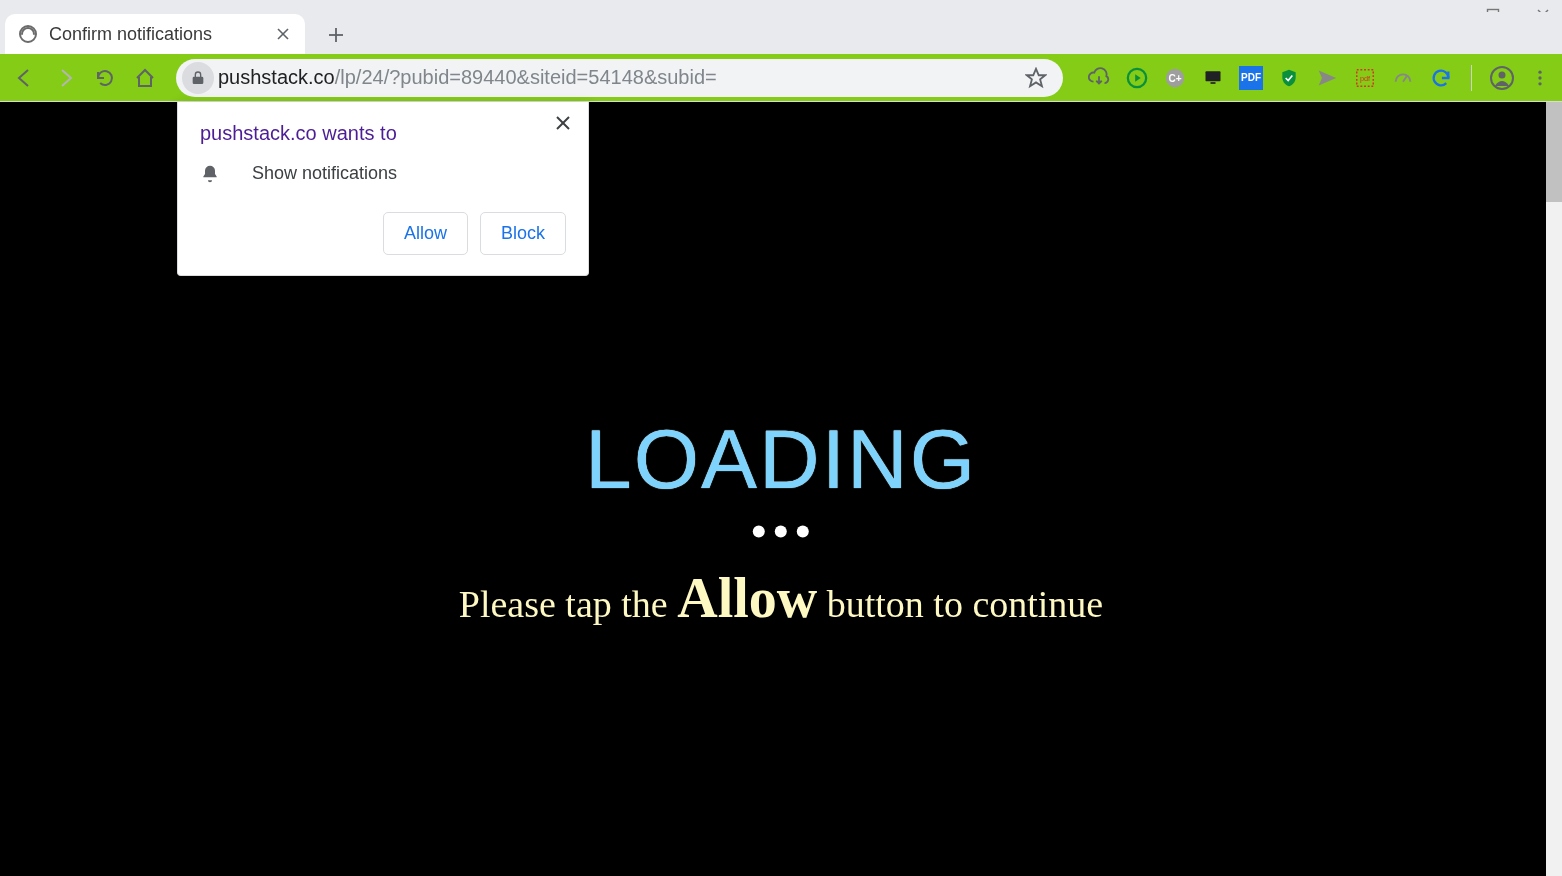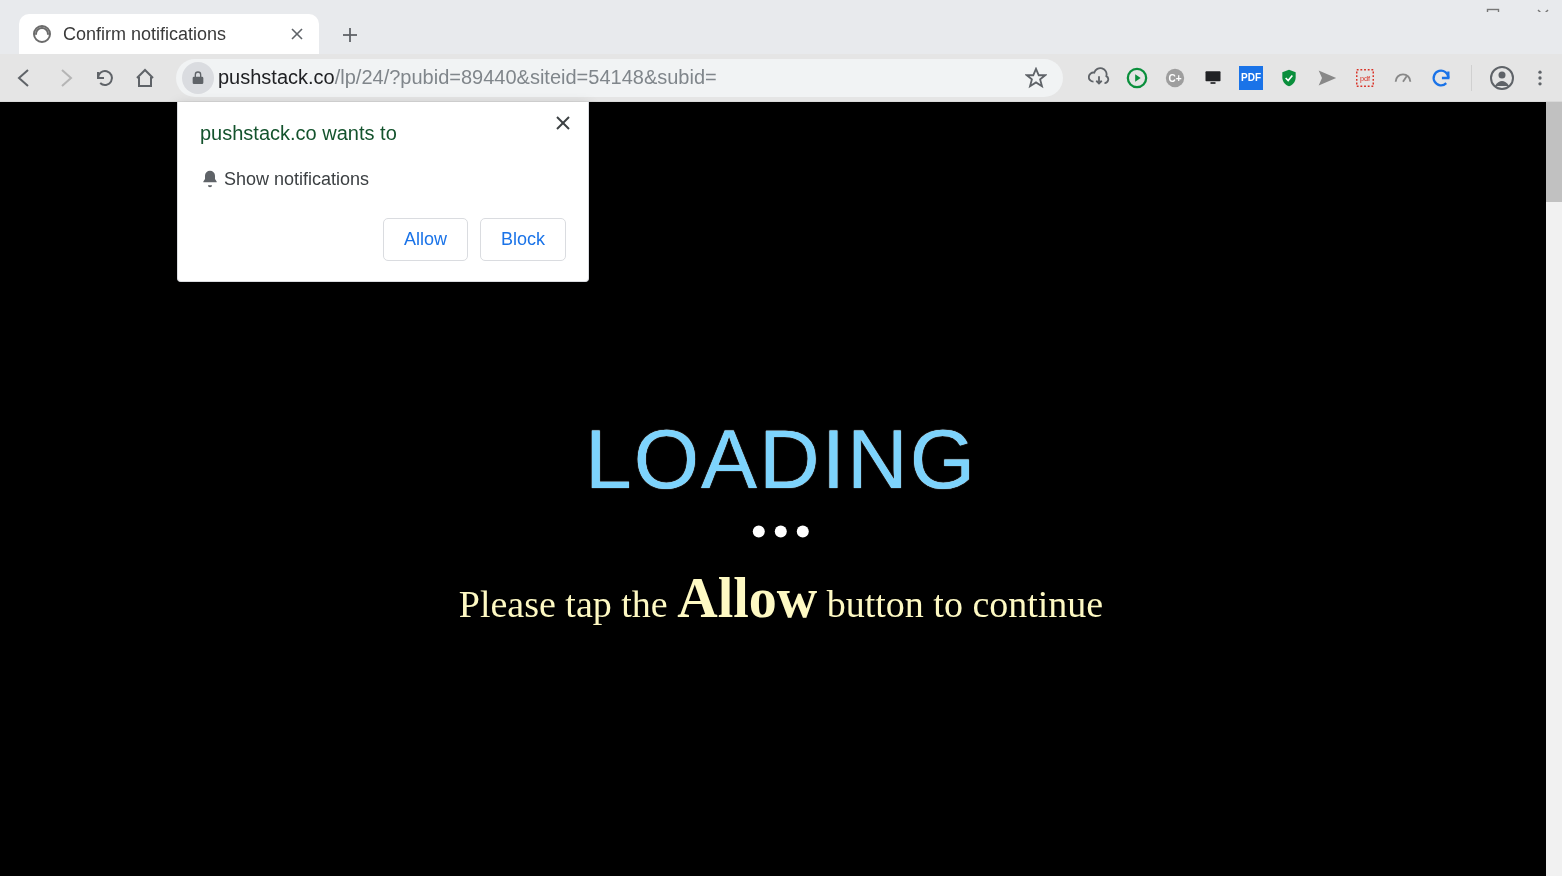--- a/index.html
+++ b/index.html
@@ -5,32 +5,32 @@
   * { box-sizing: border-box; margin: 0; padding: 0; }
   html, body { width: 1562px; height: 876px; font-family: "Segoe UI", Arial, sans-serif; overflow: hidden; background: #fff; }
 
   
   .titlebar { height: 12px; background: #e8eaed; }
   .window-controls { position: absolute; top: 6px; right: 10px; display: flex; gap: 32px; align-items: center; }
   .wc { width: 18px; height: 18px; display:flex; align-items:center; justify-content:center; }
   .wc svg { stroke: #777; stroke-width: 1.4; fill: none; }
 
   
-  .tabstrip { height: 42px; background: #e8eaed; display: flex; align-items: flex-end; padding-left: 19px; position: relative; }
+  .tabstrip { height: 42px; background: #e8eaed; display: flex; align-items: flex-end; padding-left: 5px; position: relative; }
   .tab { display:flex; align-items:center; background:#fff; height:40px; border-radius:10px 10px 0 0; padding: 0 14px 0 14px; min-width: 300px; position:relative; }
   .tab .favicon { width:18px; height:18px; border-radius:50%; border:2px solid #6b6b6b; display:flex; align-items:center; justify-content:center; margin-right:12px; }
   .tab .favicon::after { content:""; width:10px; height:10px; border:2px solid #6b6b6b; border-radius:50%; clip-path: polygon(0 0,100% 0,100% 55%,0 55%); }
   .tab .title { color:#3a3a3a; font-size:18px; flex:1; white-space:nowrap; overflow:hidden; text-overflow:ellipsis; }
   .tab .close { width:16px; height:16px; display:flex; align-items:center; justify-content:center; }
   .tab .close svg { stroke:#5f6368; stroke-width:1.6; }
   .newtab { width:34px; height:34px; display:flex; align-items:center; justify-content:center; margin-left:14px; margin-bottom:2px; border-radius:50%; }
   .newtab svg { stroke:#5f6368; stroke-width:1.8; }
 
   
-  .toolbar { height: 48px; background:#e5e5e5; border-bottom:1px solid #d9d9d9; display:flex; align-items:center; padding:0 10px; gap:10px; }
+  .toolbar { height: 48px; background:#84cc16; border-bottom:1px solid #d9d9d9; display:flex; align-items:center; padding:0 10px; gap:10px; }
   .tb-btn { width:30px; height:30px; display:flex; align-items:center; justify-content:center; border-radius:50%; }
   .tb-btn svg { stroke:#5f6368; stroke-width:2; fill:none; }
   .tb-btn.disabled svg { stroke:#b5b5b5; }
 
   .omnibox { flex:1; height:38px; background:#f1f3f4; border-radius:19px; display:flex; align-items:center; padding:0 12px 0 6px; margin: 0 6px; }
   .lock-chip { width:32px; height:32px; border-radius:50%; background:#dadce0; display:flex; align-items:center; justify-content:center; margin-right:4px; }
   .lock-chip svg { fill:#5f6368; }
   .url { font-size:20px; color:#202124; white-space:nowrap; overflow:hidden; }
   .url .dim { color:#80868b; }
   .star { margin-left:auto; }
@@ -46,22 +46,22 @@
 
   .loading-wrap { position:absolute; left:50%; top:54%; transform:translate(-50%,-50%); text-align:center; }
   .loading-text { font-family: Impact, "Arial Black", sans-serif; font-size:84px; color:#7dd3fc; letter-spacing:2px; text-shadow: 0 0 1px #fff; }
   .dots { margin-top:18px; display:flex; justify-content:center; gap:10px; }
   .dot { width:12px; height:12px; background:#fff; border-radius:50%; }
   .prompt-line { margin-top:28px; font-family: "Comic Sans MS", cursive; color:#fef9c3; font-size:38px; }
   .prompt-line .big { font-size:56px; font-weight:bold; }
 
   
   .perm { position:absolute; top:0; left:177px; width:412px; background:#fff; border:1px solid #dadce0; border-top:none; border-radius:0 0 4px 4px; box-shadow:0 4px 14px rgba(0,0,0,0.2); padding:20px 22px 20px 22px; z-index:50; }
-  .perm .p-title { font-size:20px; color:#14532d; margin-bottom:24px; }
-  .perm .p-row { display:flex; gap:4px; margin-bottom:28px; }
+  .perm .p-title { font-size:20px; color:#4c1d95; margin-bottom:18px; }
+  .perm .p-row { display:flex; align-items:center; gap:32px; margin-bottom:28px; }
   .perm .p-row svg { fill:#5f6368; }
   .perm .p-row span { font-size:18px; color:#3c4043; }
   .perm .p-close { position:absolute; top:10px; right:14px; width:22px; height:22px; display:flex; align-items:center; justify-content:center; }
   .perm .p-close svg { stroke:#3c4043; stroke-width:2; }
   .perm .p-actions { display:flex; justify-content:flex-end; gap:12px; }
   .perm .p-btn { border:1px solid #dadce0; background:#fff; color:#1a73e8; font-size:18px; padding:10px 20px; border-radius:5px; cursor:pointer; }
 </style>
 </head>
 <body>
 

